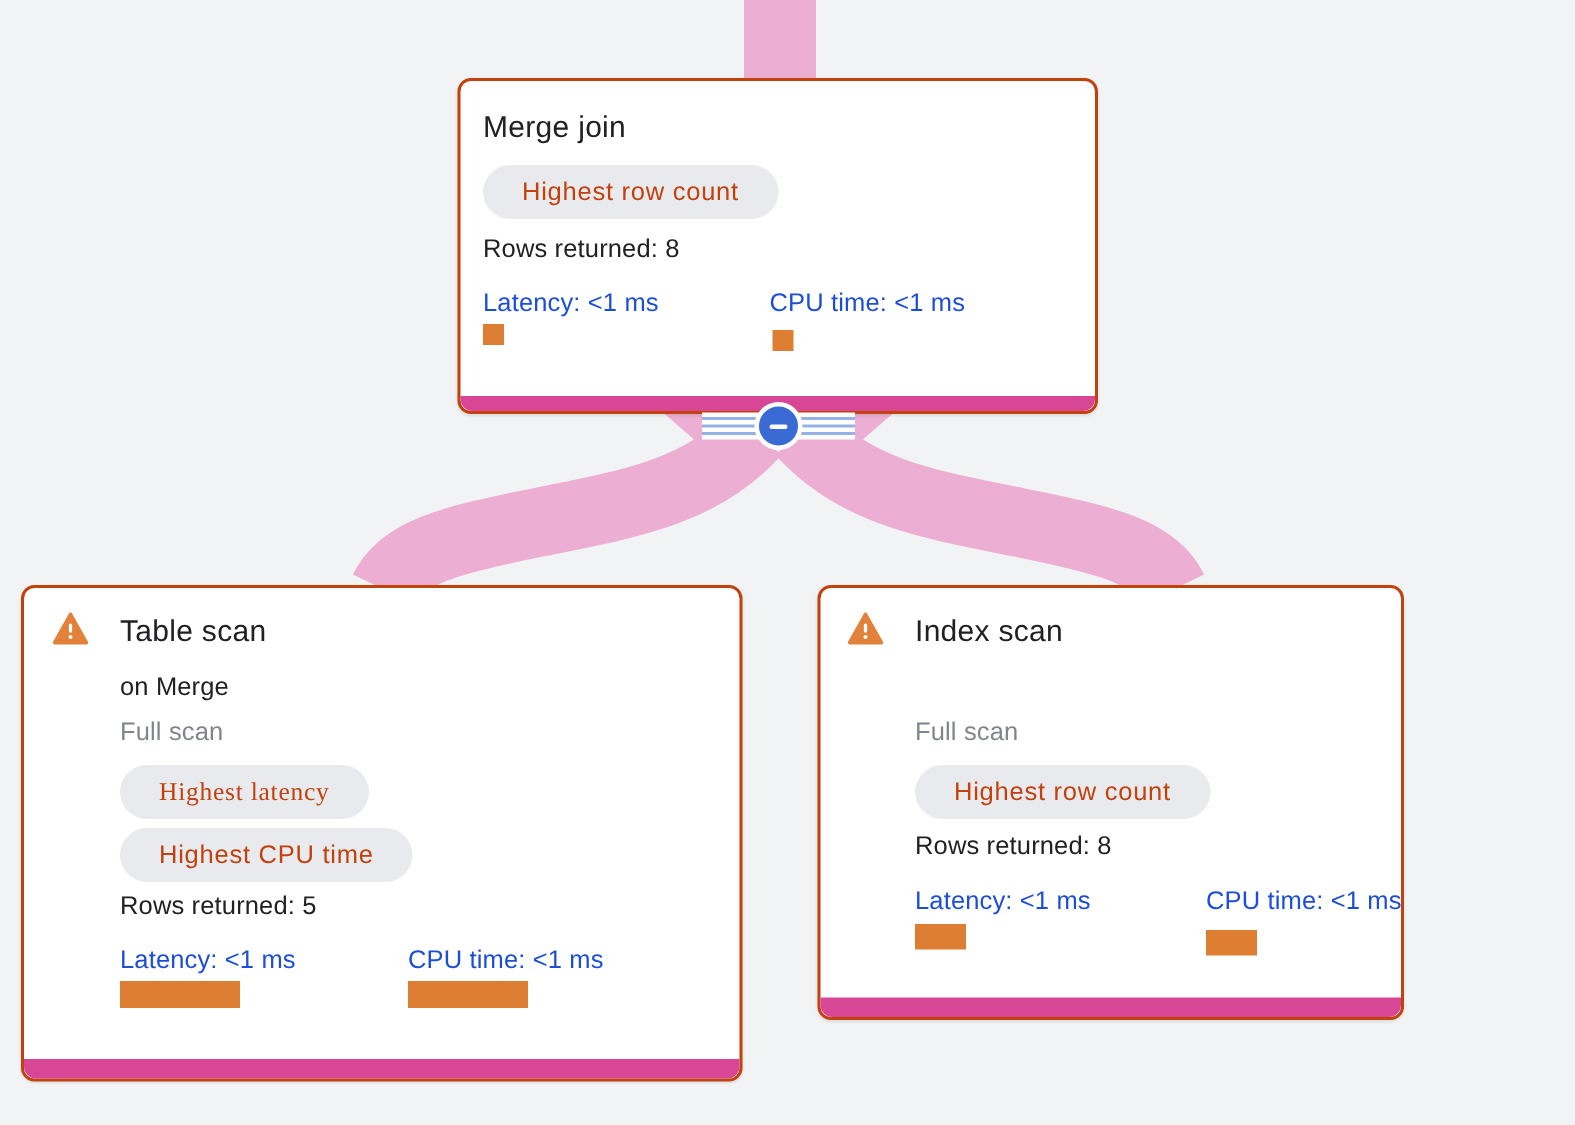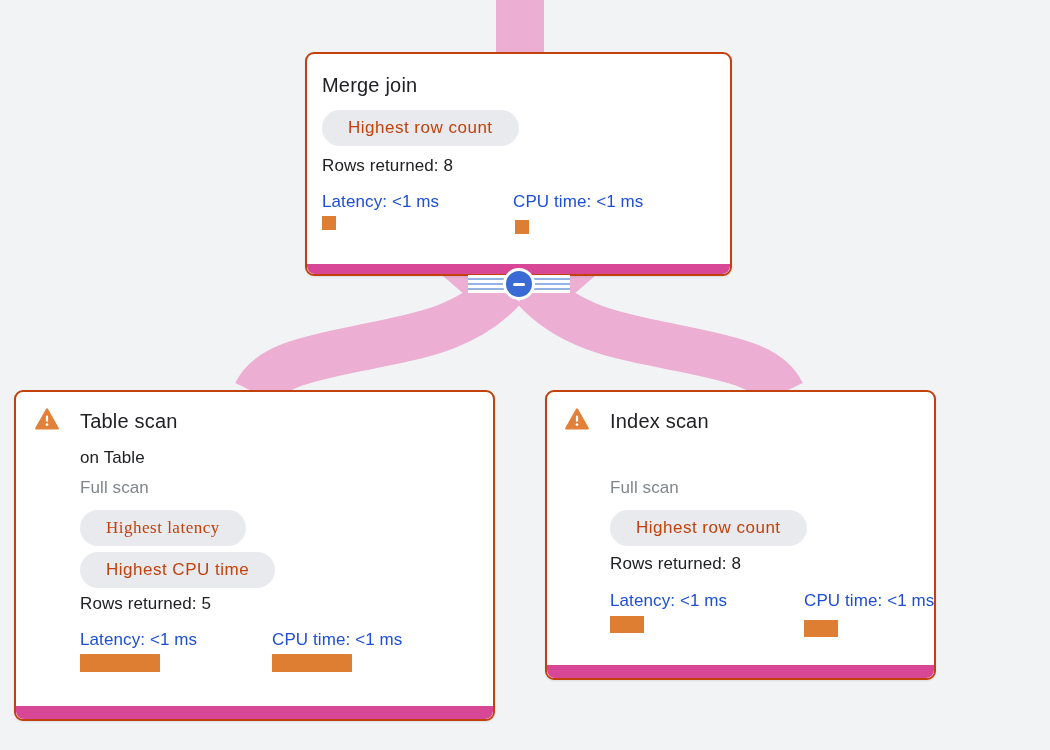--- a/index.html
+++ b/index.html
@@ -109,21 +109,21 @@
     <span class="minus"></span>
   </div>
 
   <div class="card" style="left:14px;top:390px;width:481px;height:331px;">
     <svg class="warn" style="left:19px;top:16px;" viewBox="0 0 24 22">
       <path d="M12 1.6 L22.6 20.4 H1.4 Z" fill="#e2813a" stroke="#e2813a" stroke-width="2.4" stroke-linejoin="round"></path>
       <rect x="10.9" y="7.6" width="2.2" height="6.2" rx="1.1" fill="#ffffff"></rect>
       <circle cx="12" cy="16.6" r="1.35" fill="#ffffff"></circle>
     </svg>
     <div class="title" style="left:64px;top:18px;">Table scan</div>
-    <div class="subtitle" style="left:64px;top:56px;">on Table</div>
+    <div class="subtitle" style="left:64px;top:56px;">on Merge</div>
     <div class="scantype" style="left:64px;top:86px;">Full scan</div>
     <div class="badge" style="left:64px;top:118px;font-family:Liberation Serif, serif;">Highest latency</div>
     <div class="badge" style="left:64px;top:160px;text-align:right;">Highest CPU time</div>
     <div class="subtitle" style="left:64px;top:202px;">Rows returned: 5</div>
     <div class="metric-label" style="left:64px;top:238px;">Latency: &lt;1 ms</div>
     <div class="metric-label" style="left:256px;top:238px;">CPU time: &lt;1 ms</div>
     <div class="metric-bar" style="left: 64px; top: 262px; width: 80px; height: 18px;"></div>
     <div class="metric-bar" style="left: 256px; top: 262px; width: 80px; height: 18px;"></div>
     <div class="accent" style="height:13px;"></div>
   </div>

